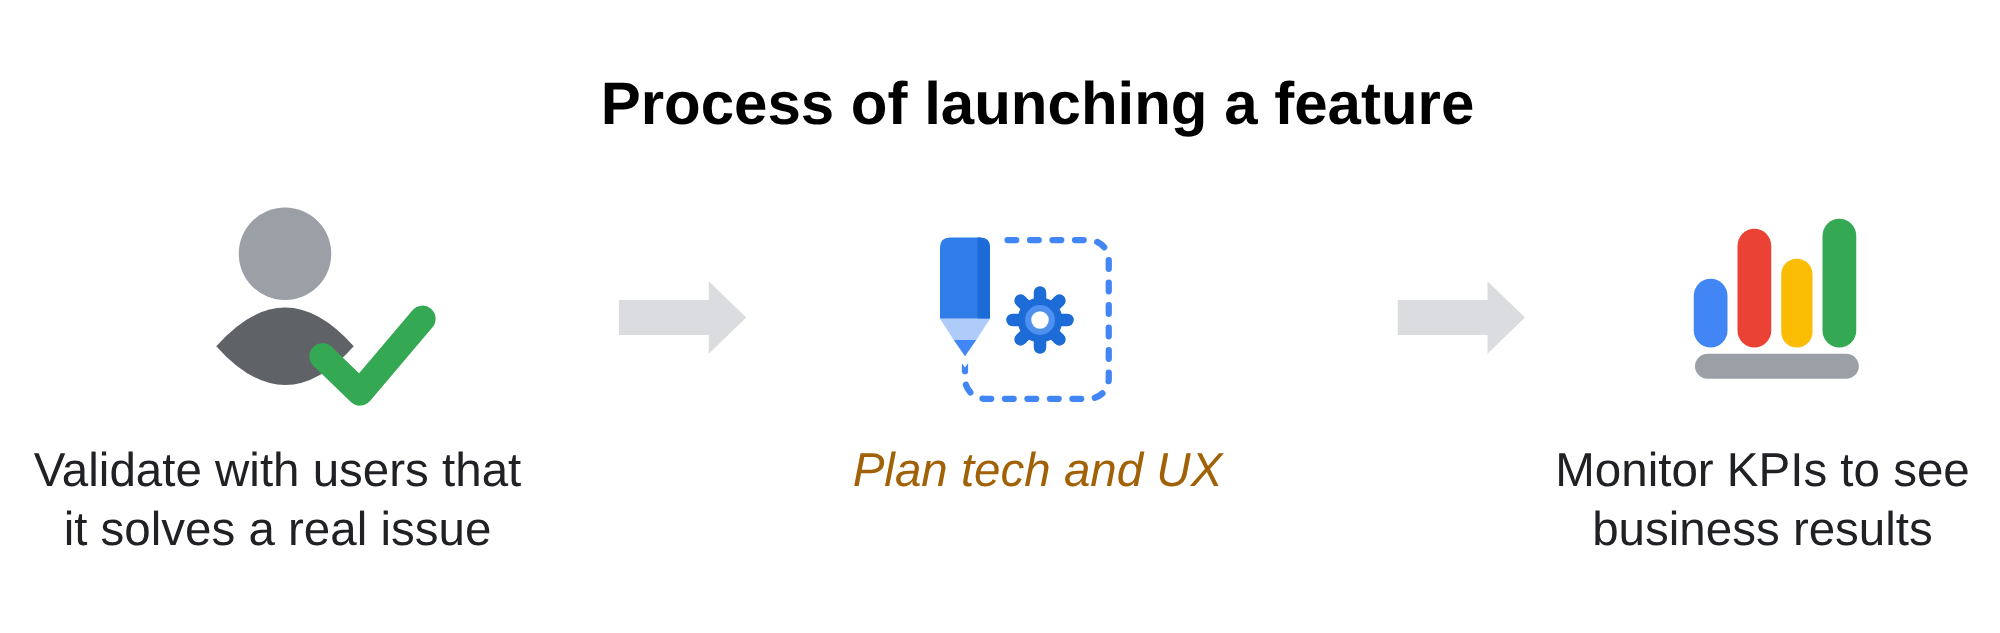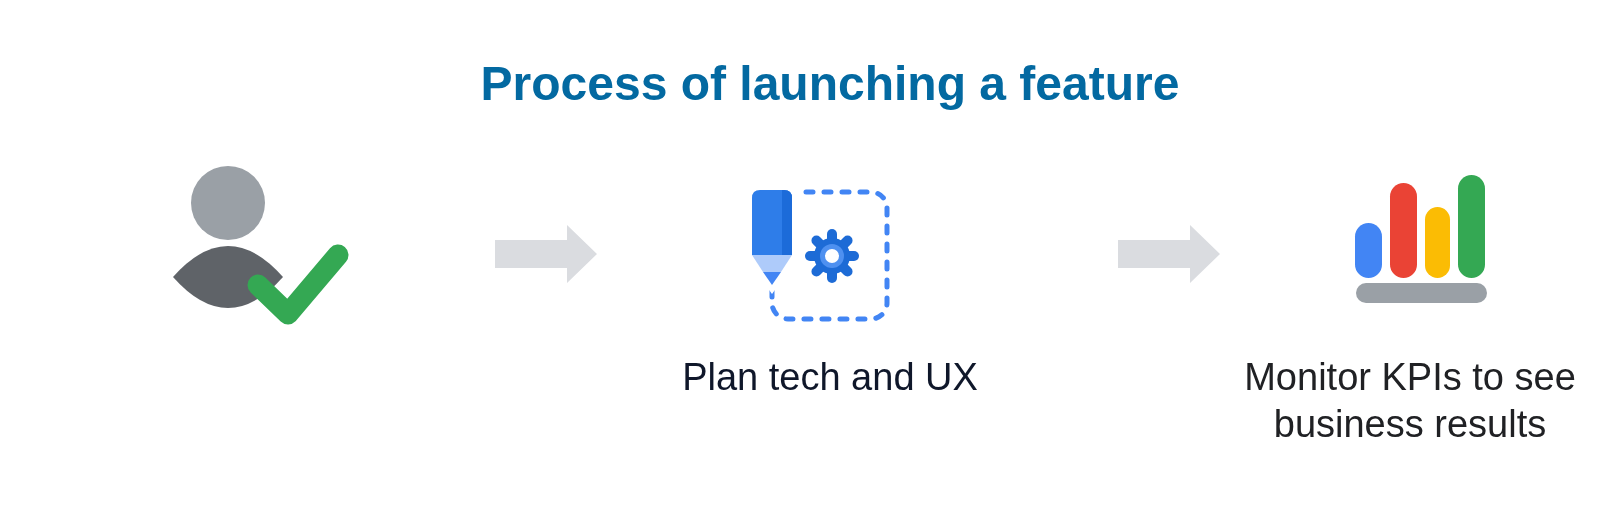--- a/index.html
+++ b/index.html
@@ -40,21 +40,21 @@
   }
   .label1 { left: 20px; }
   .label2 { left: 628px; }
   .label3 { left: 1208px; }
 </style>
 </head>
 <body>
 
 <div class="canvas">
 
-  <h1 class="title" style="color: #0369a1;">Process of launching a feature</h1>
+  <h1 class="title" style="color: #000000;">Process of launching a feature</h1>
 
   <svg class="abs icon1" viewBox="0 0 190 184">
     <circle cx="60" cy="50" r="37" fill="#9AA0A6"></circle>
     <path d="M 5 124 Q 60 62 115 124 Q 60 186 5 124 Z" fill="#5F6368"></path>
     <path d="M 90 132 L 120 161 L 170 102" fill="none" stroke-width="21" stroke-linecap="round" stroke-linejoin="round" stroke="#34A853"></path>
   </svg>
 
   <svg class="abs arrow arrow1" viewBox="0 0 102 58">
     <polygon points="0,15 72,15 72,0 102,29 72,58 72,43 0,43" fill="#DADCE0"></polygon>
   </svg>
@@ -90,23 +90,25 @@
 
   <svg class="abs icon3" viewBox="0 0 165 140">
     <rect x="30" y="55" width="27" height="55" rx="13.5" fill="#4285F4"></rect>
     <rect x="65" y="15" width="27" height="95" rx="13.5" fill="#EA4335"></rect>
     <rect x="100" y="39" width="25" height="71" rx="12.5" fill="#FBBC04"></rect>
     <rect x="133" y="7" width="27" height="103" rx="13.5" fill="#34A853"></rect>
     <rect x="31" y="115" width="131" height="20" rx="10" fill="#9AA0A6"></rect>
   </svg>
 
   <div class="label label1" style="color: rgb(32, 33, 36);">
+    <div>Validate with users that</div>
+    <div>it solves a real issue</div>
   </div>
 
-  <div class="label label2" style="color: #0f172a;">
+  <div class="label label2" style="color: #a16207; font-style: italic;">
     <div>Plan tech and UX</div>
   </div>
 
   <div class="label label3" style="color: rgb(32, 33, 36);">
     <div>Monitor KPIs to see</div>
     <div>business results</div>
   </div>
 
 </div>
 

